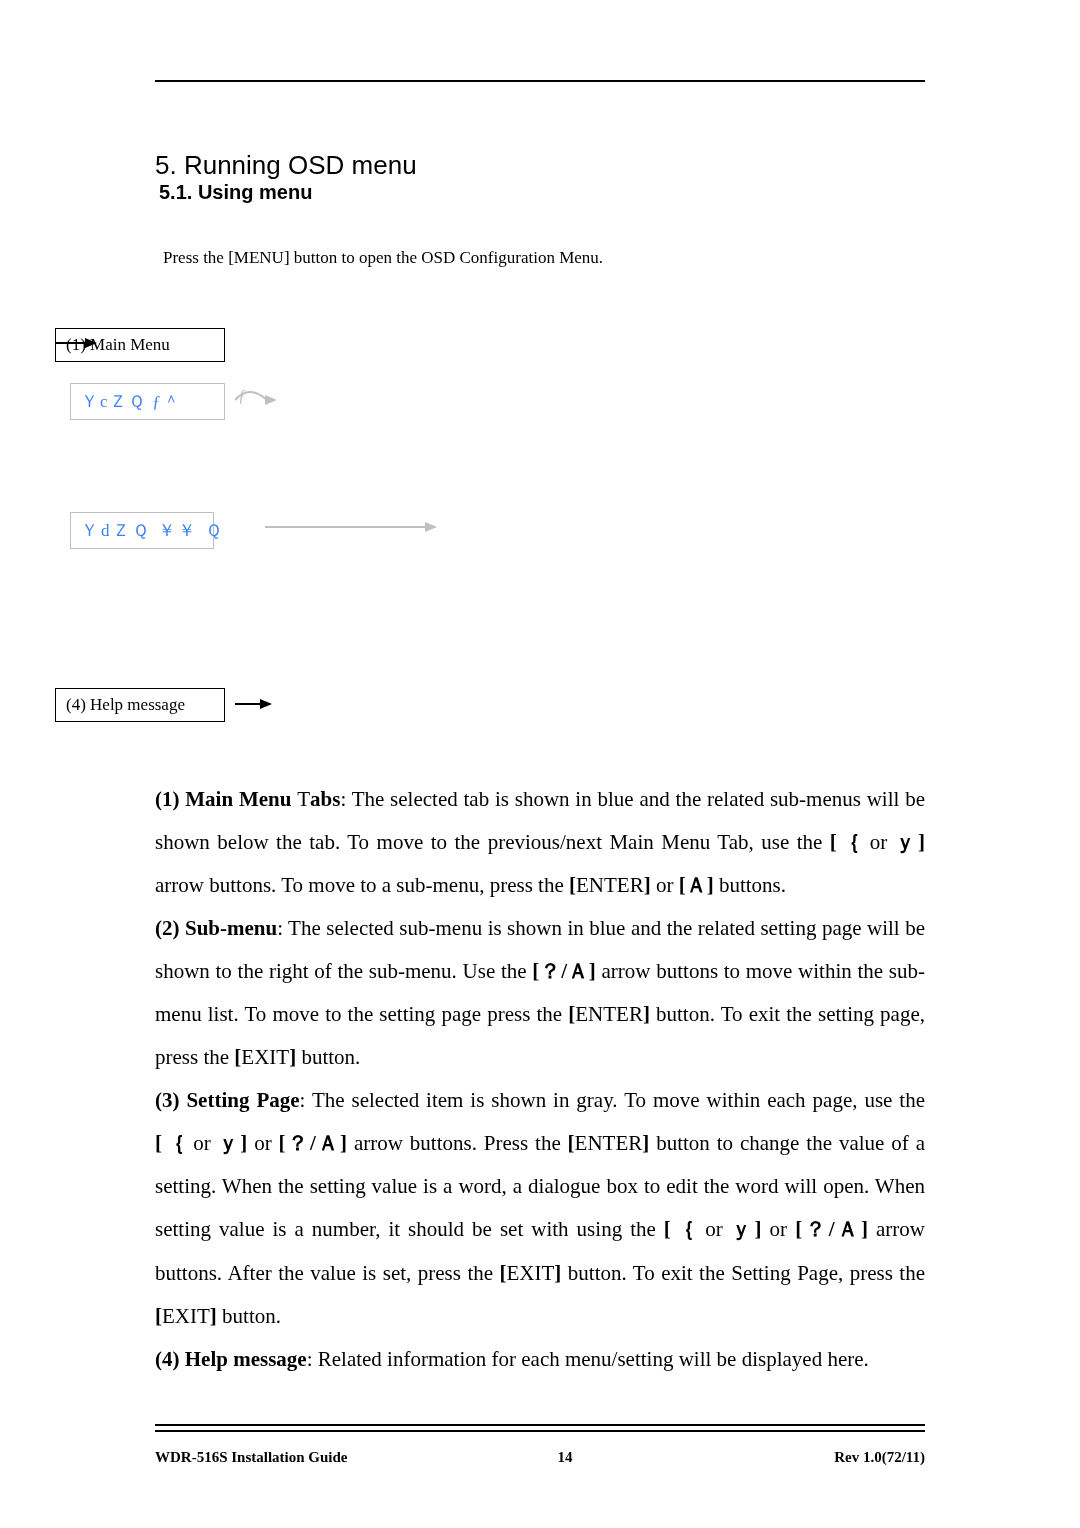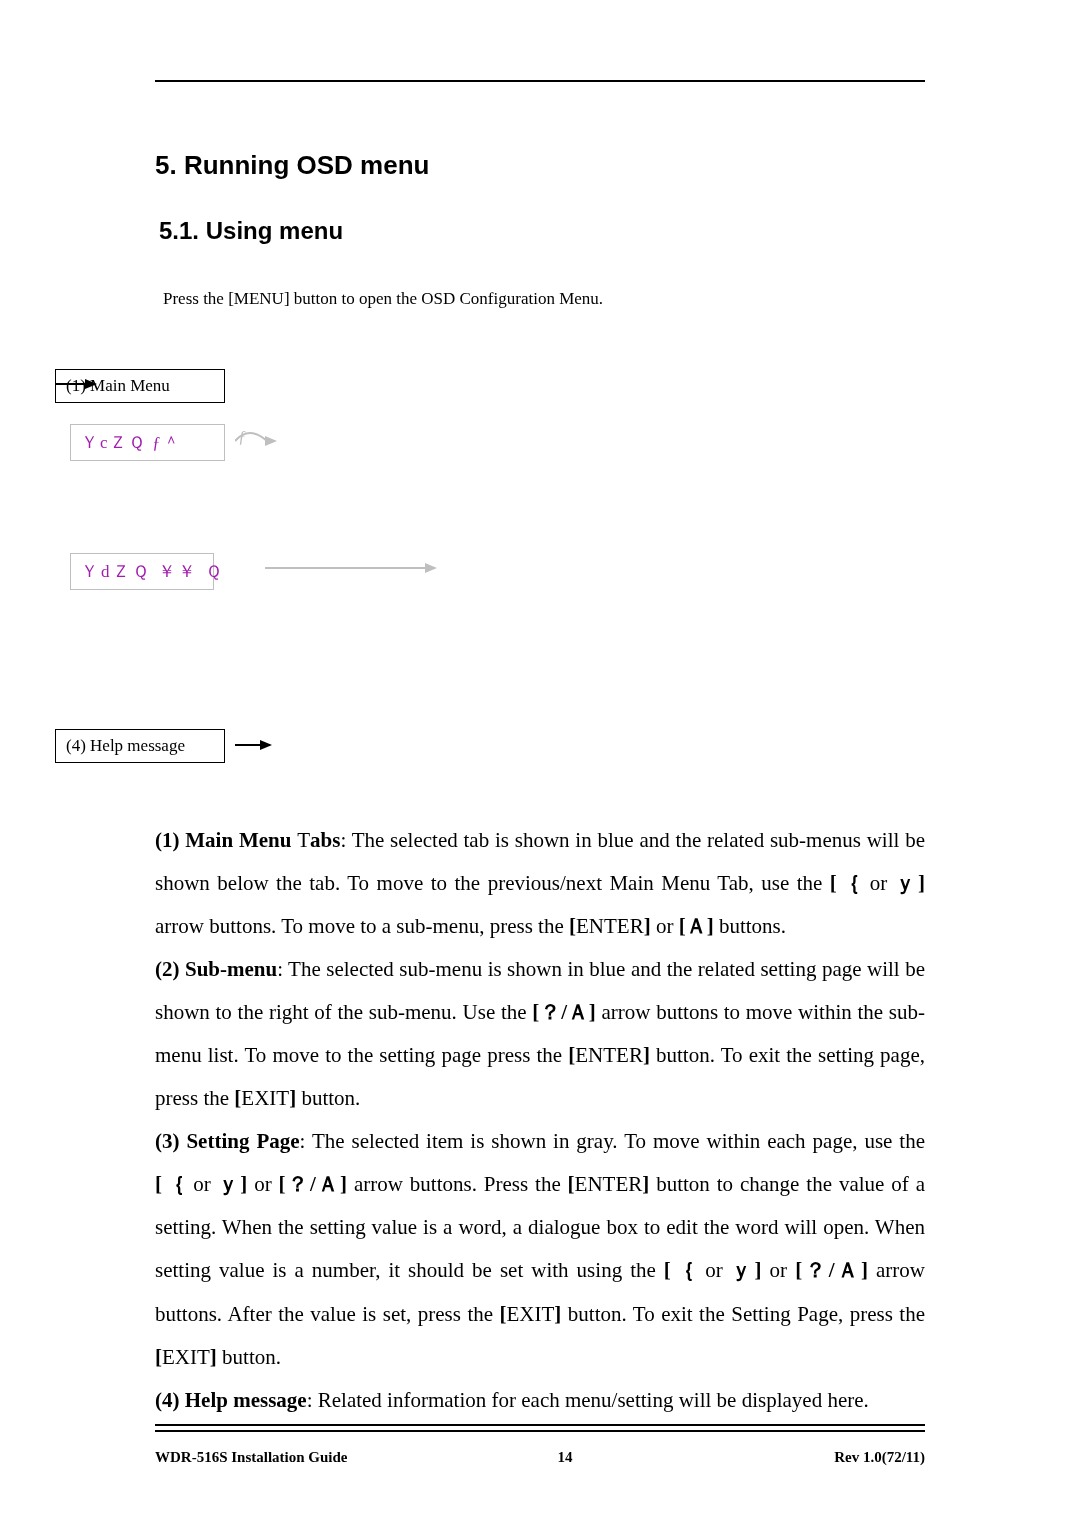--- a/index.html
+++ b/index.html
@@ -17,28 +17,27 @@
     }
     .page {
       padding: 80px 155px 60px 155px;
     }
     .top-rule {
       border-top: 2px solid #000;
       margin-bottom: 68px;
     }
     .h1 {
       font-family: Arial, Helvetica, sans-serif;
-      font-weight: bold;
+      font-weight: normal;
       font-size: 26px;
-      margin-bottom: 36px;
     }
     .h2 {
       font-family: Arial, Helvetica, sans-serif;
       font-weight: bold;
-      font-size: 24px;
+      font-size: 20px;
       margin-left: 4px;
       margin-bottom: 44px;
     }
     .intro {
       font-size: 17px;
       margin-left: 8px;
       margin-bottom: 60px;
     }
     .diagram {
       position: relative;
@@ -47,21 +46,21 @@
     }
     .box {
       position: absolute;
       border: 1px solid #000;
       padding: 6px 10px;
       font-size: 17px;
       background: #fff;
       white-space: nowrap;
     }
     .box-faded {
-      color: #a21caf;
+      color: #3b82f6;
       border-color: #bfbfbf;
     }
     .arrow-h {
       position: absolute;
       height: 0;
       border-top: 2px solid #000;
     }
     .arrow-h::after {
       content: '';
       position: absolute;

